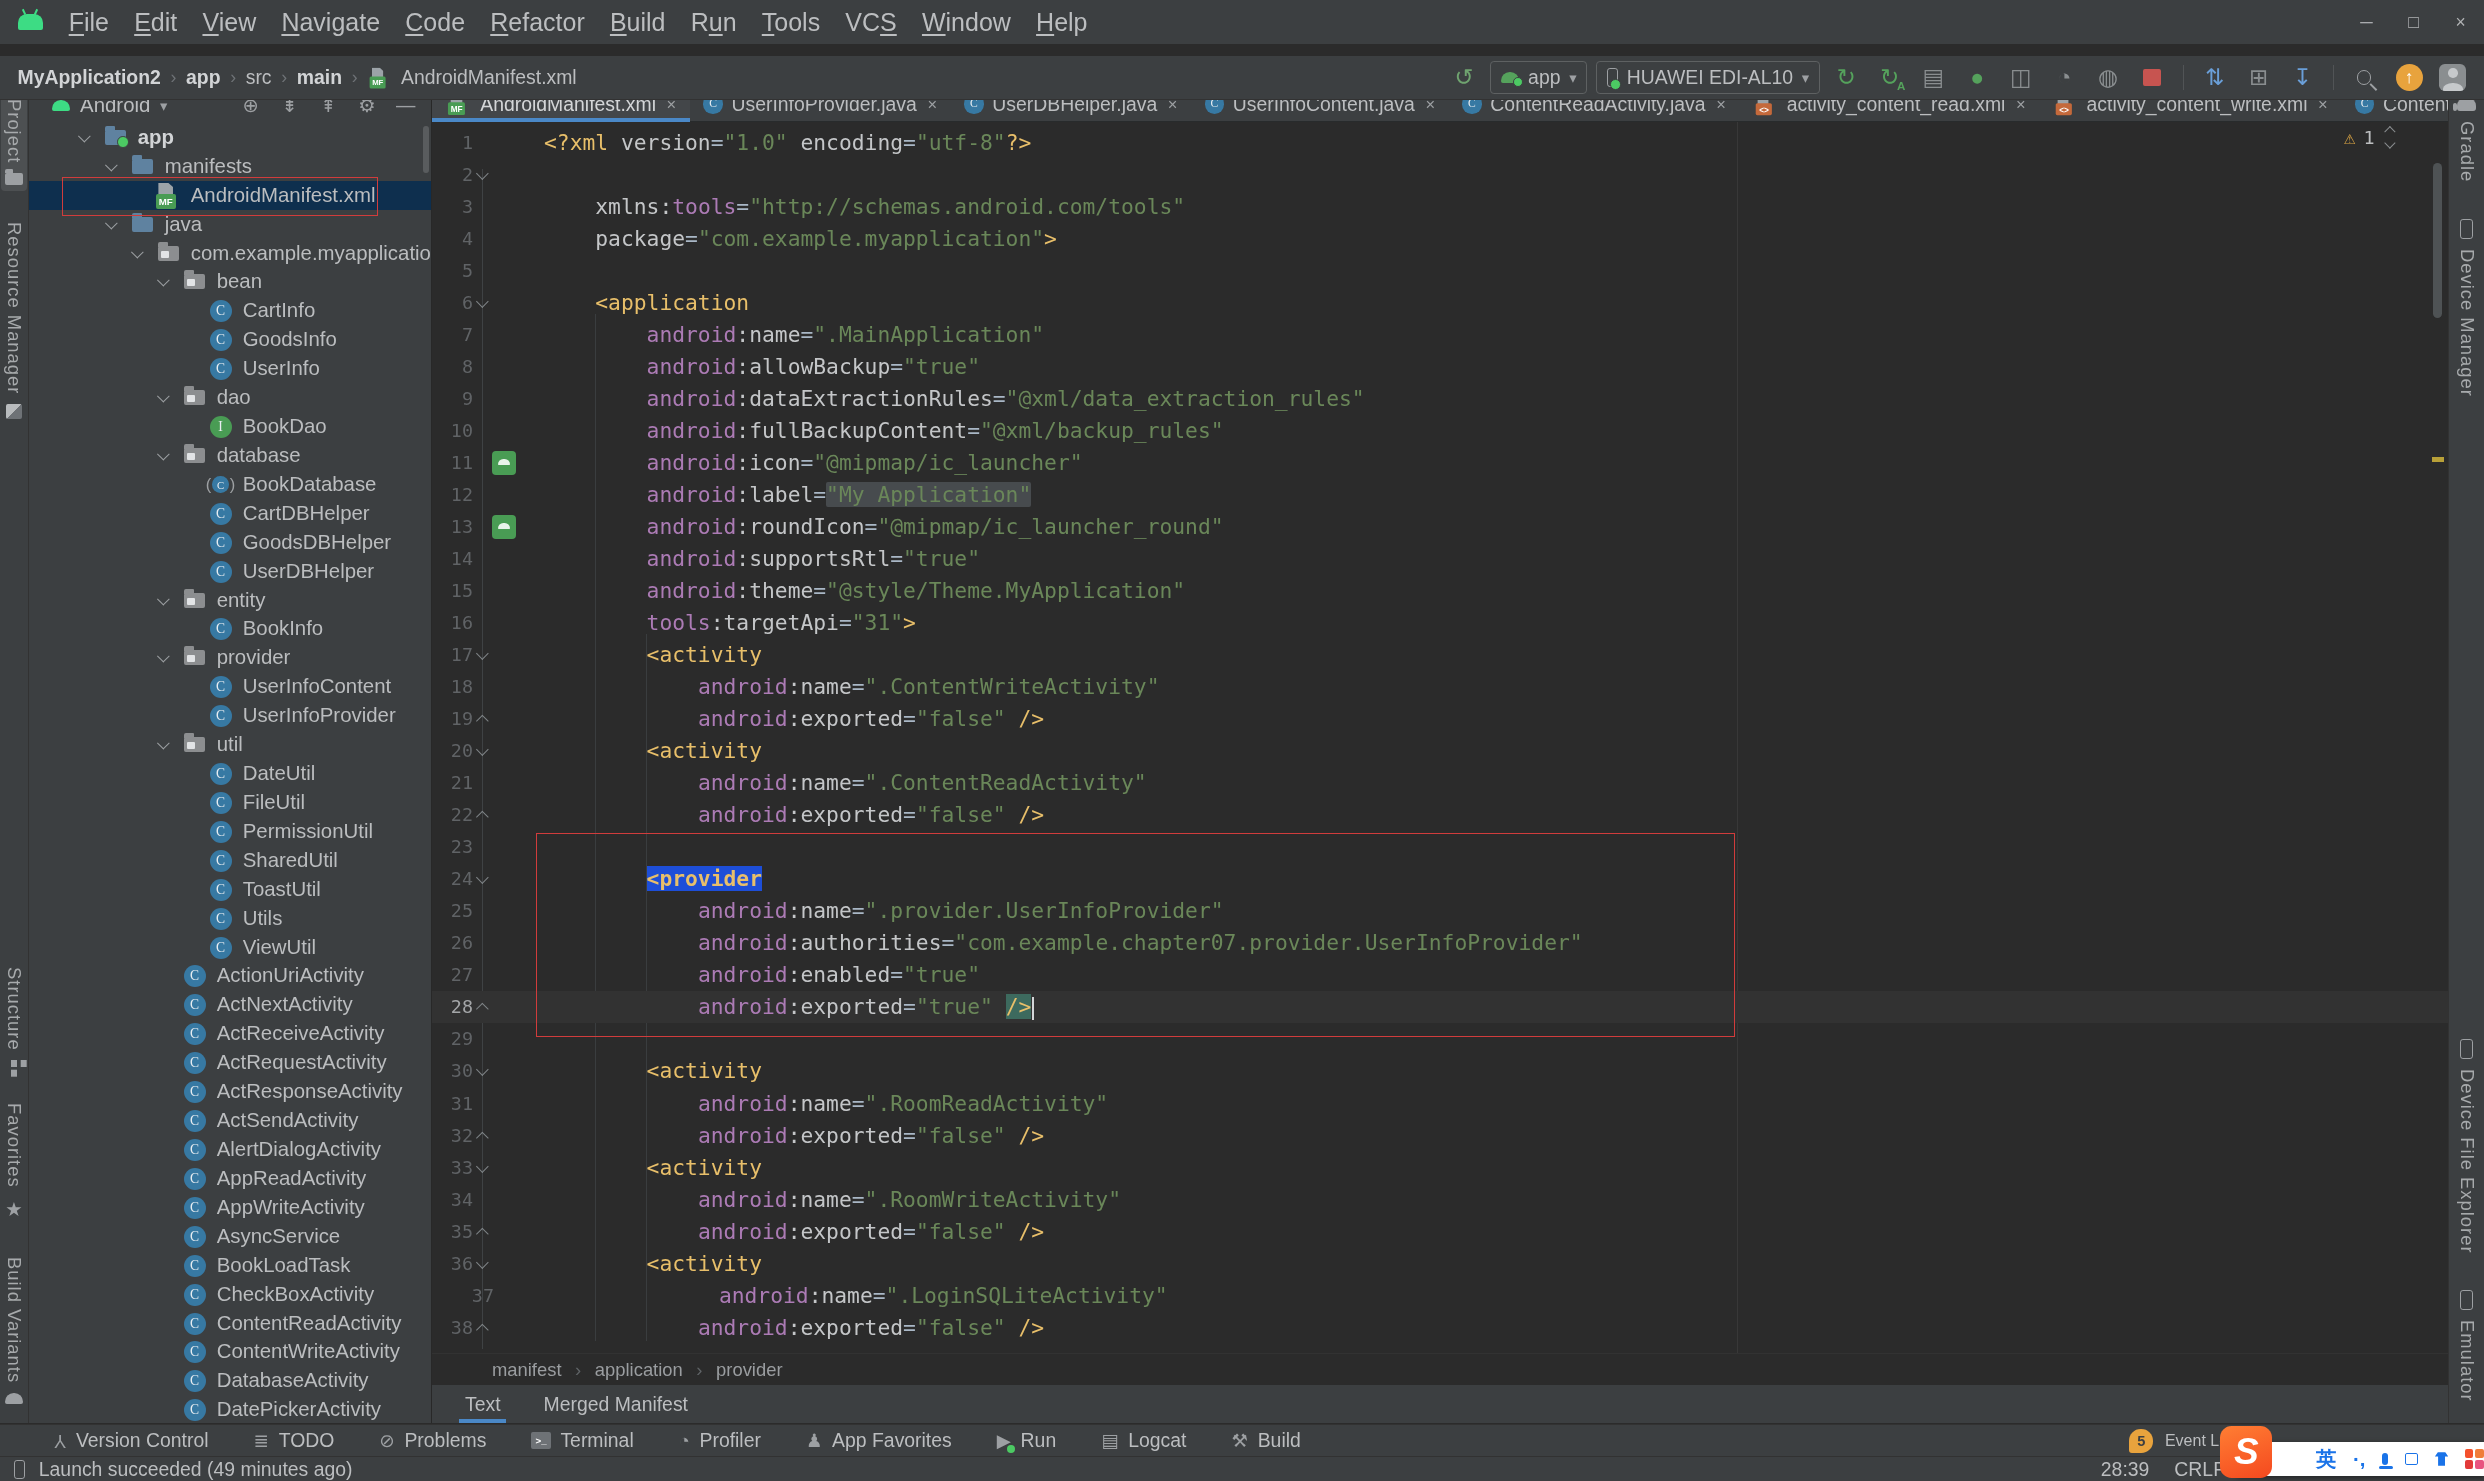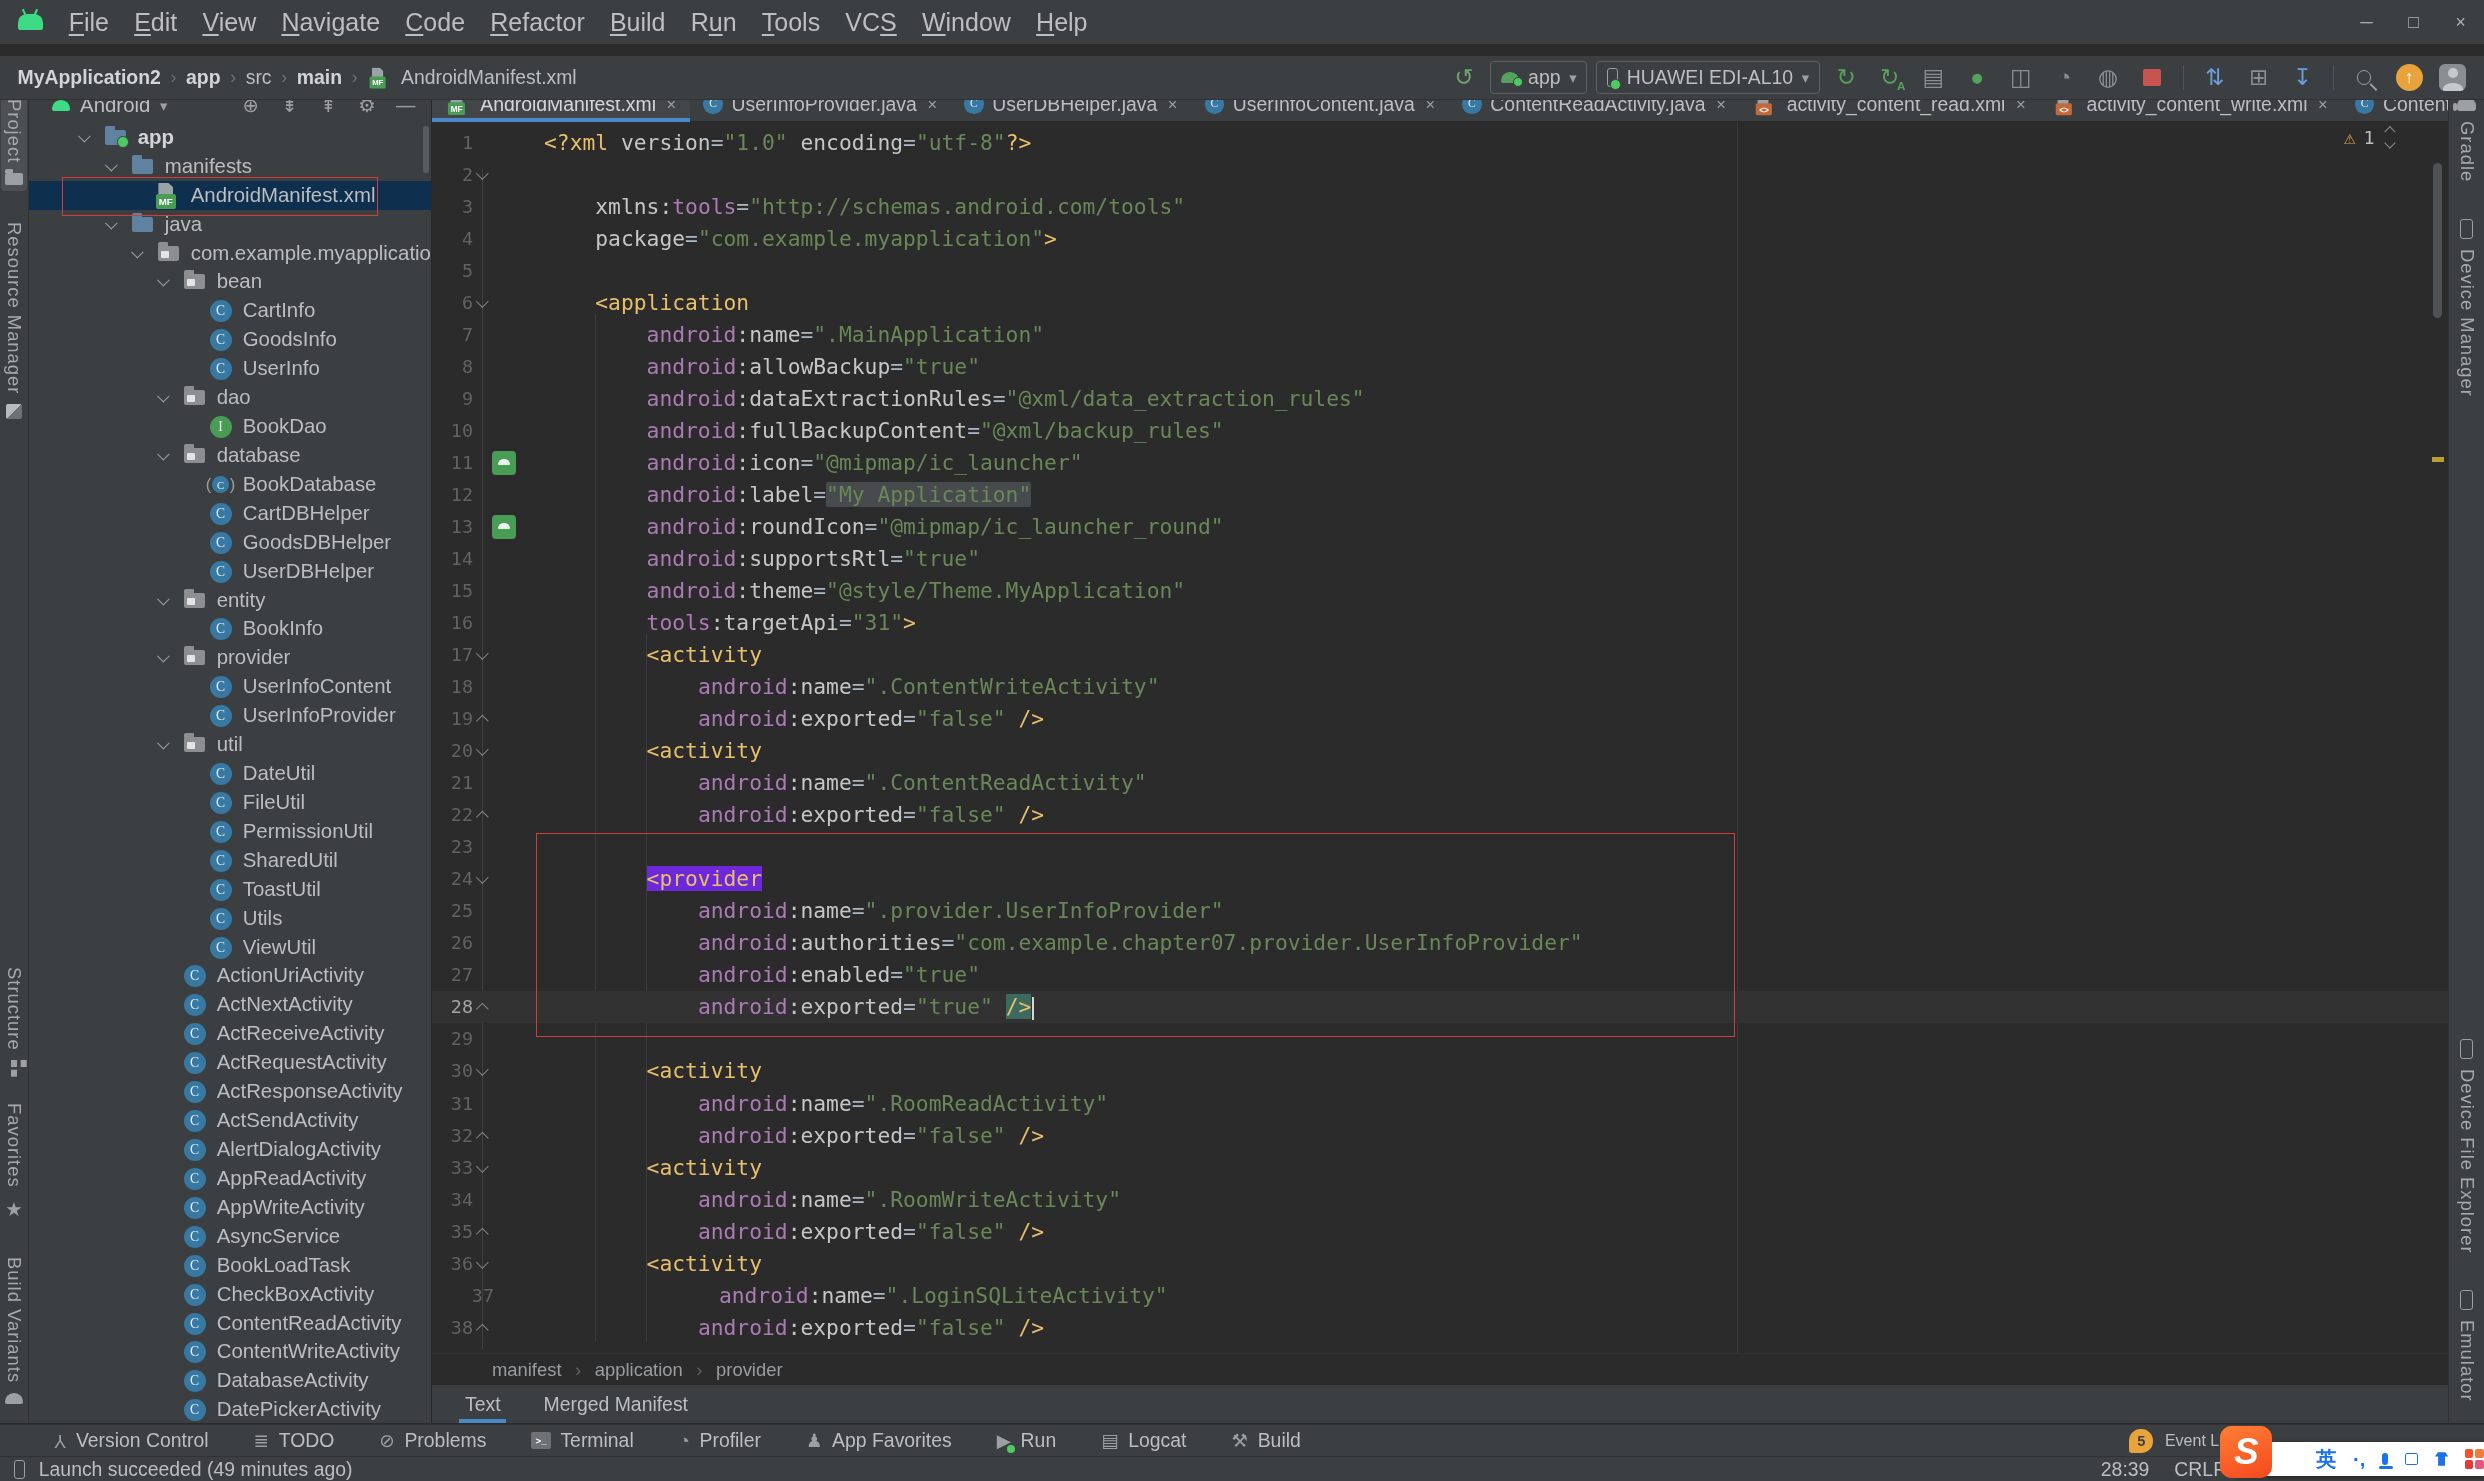--- a/index.html
+++ b/index.html
@@ -108,21 +108,21 @@
   .fold.open { top:9.7px; transform:rotate(45deg);}
   .fold.close { top:13.6px; transform:rotate(-135deg);}
   .gicon { position:absolute; left:60px; top:3.9px; width:24px; height:24px; background:#499C54; border-radius:3.9px;}
   .gicon::after { content:''; position:absolute; left:5.8px; top:7.8px; width:12.6px; height:6.8px; background:#E8F3EA; border-radius:6.8px 6.8px 1px 1px;}
   .ct { position:absolute; left:112px; white-space:pre; font-size:21.3px;}
   .tk-pl { color:#A9B7C6; } .tk-eq { color:#A9B7C6; }
   .tk-tg { color:#E8BF6A; } .tk-pr { color:#E8BF6A; }
   .tk-ns { color:#AC7BB5; } .tk-at { color:#C4C6C8; }
   .tk-vl { color:#6A8759; }
   .hlbox { background:#474B4E; border-radius:1.9px; }
-  .hlword { background:#6d28d9; }
+  .hlword { background:#1d4ed8;font-weight:bold; }
   .hlbrace { background:#3D6A5E; }
   .caret { display:inline-block; width:1.9px; height:23px; background:#D4D6D8; vertical-align:middle; margin-left:1px;}
   .guide { position:absolute; width:1px; background:#3A3D3F; }
   #fold-guide { position:absolute; left:50px; top:47px; bottom:3.9px; width:1px; background:#3F4244;}
   #col-guide { position:absolute; left:1305px; top:0; bottom:0; width:1px; background:#383838;}
   #inspections { position:absolute; right:54px; top:3.9px; display:flex; align-items:center; gap:7.8px; font-size:18.4px; color:#BCBEC0;}
   #inspections .warn { color:#D8A343; font-size:19.4px;}
   #inspections .updn { display:flex; flex-direction:column; gap:2.9px; margin-left:3.9px;}
   #inspections .updn i { width:7.8px; height:7.8px; border-right:1.9px solid #8A8E90; border-bottom:1.9px solid #8A8E90;}
   #inspections .updn i.u { transform:rotate(-135deg);}

